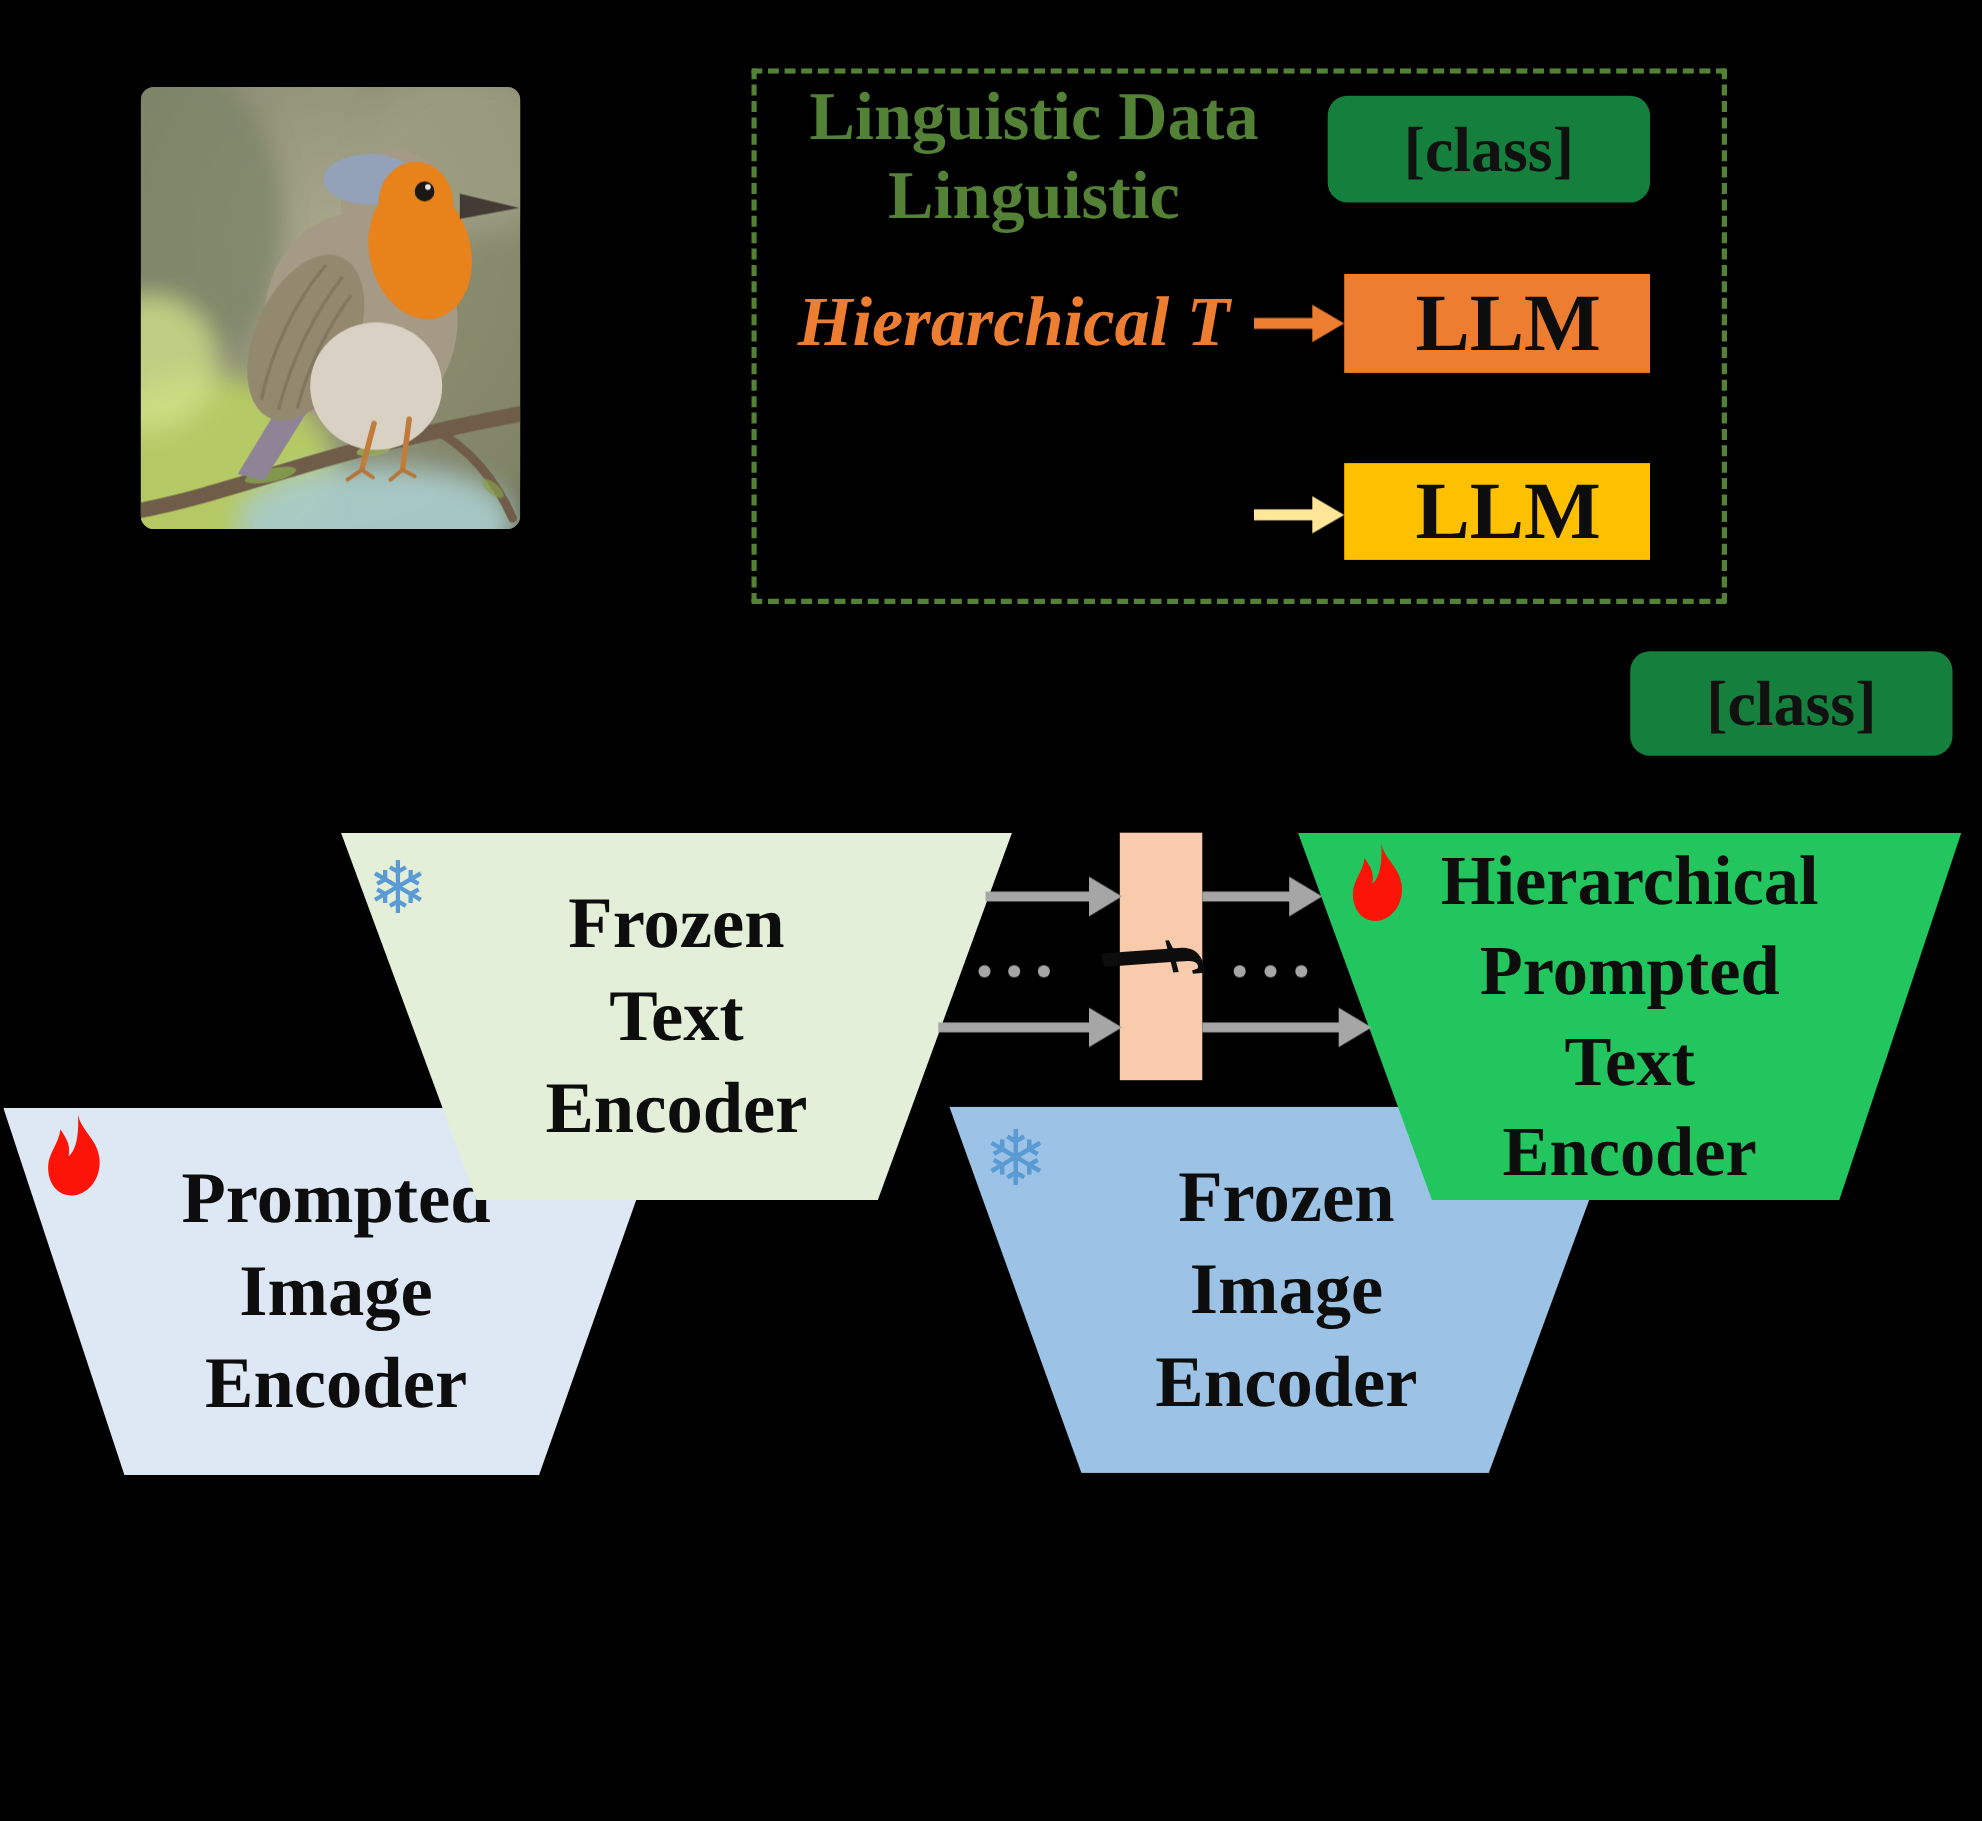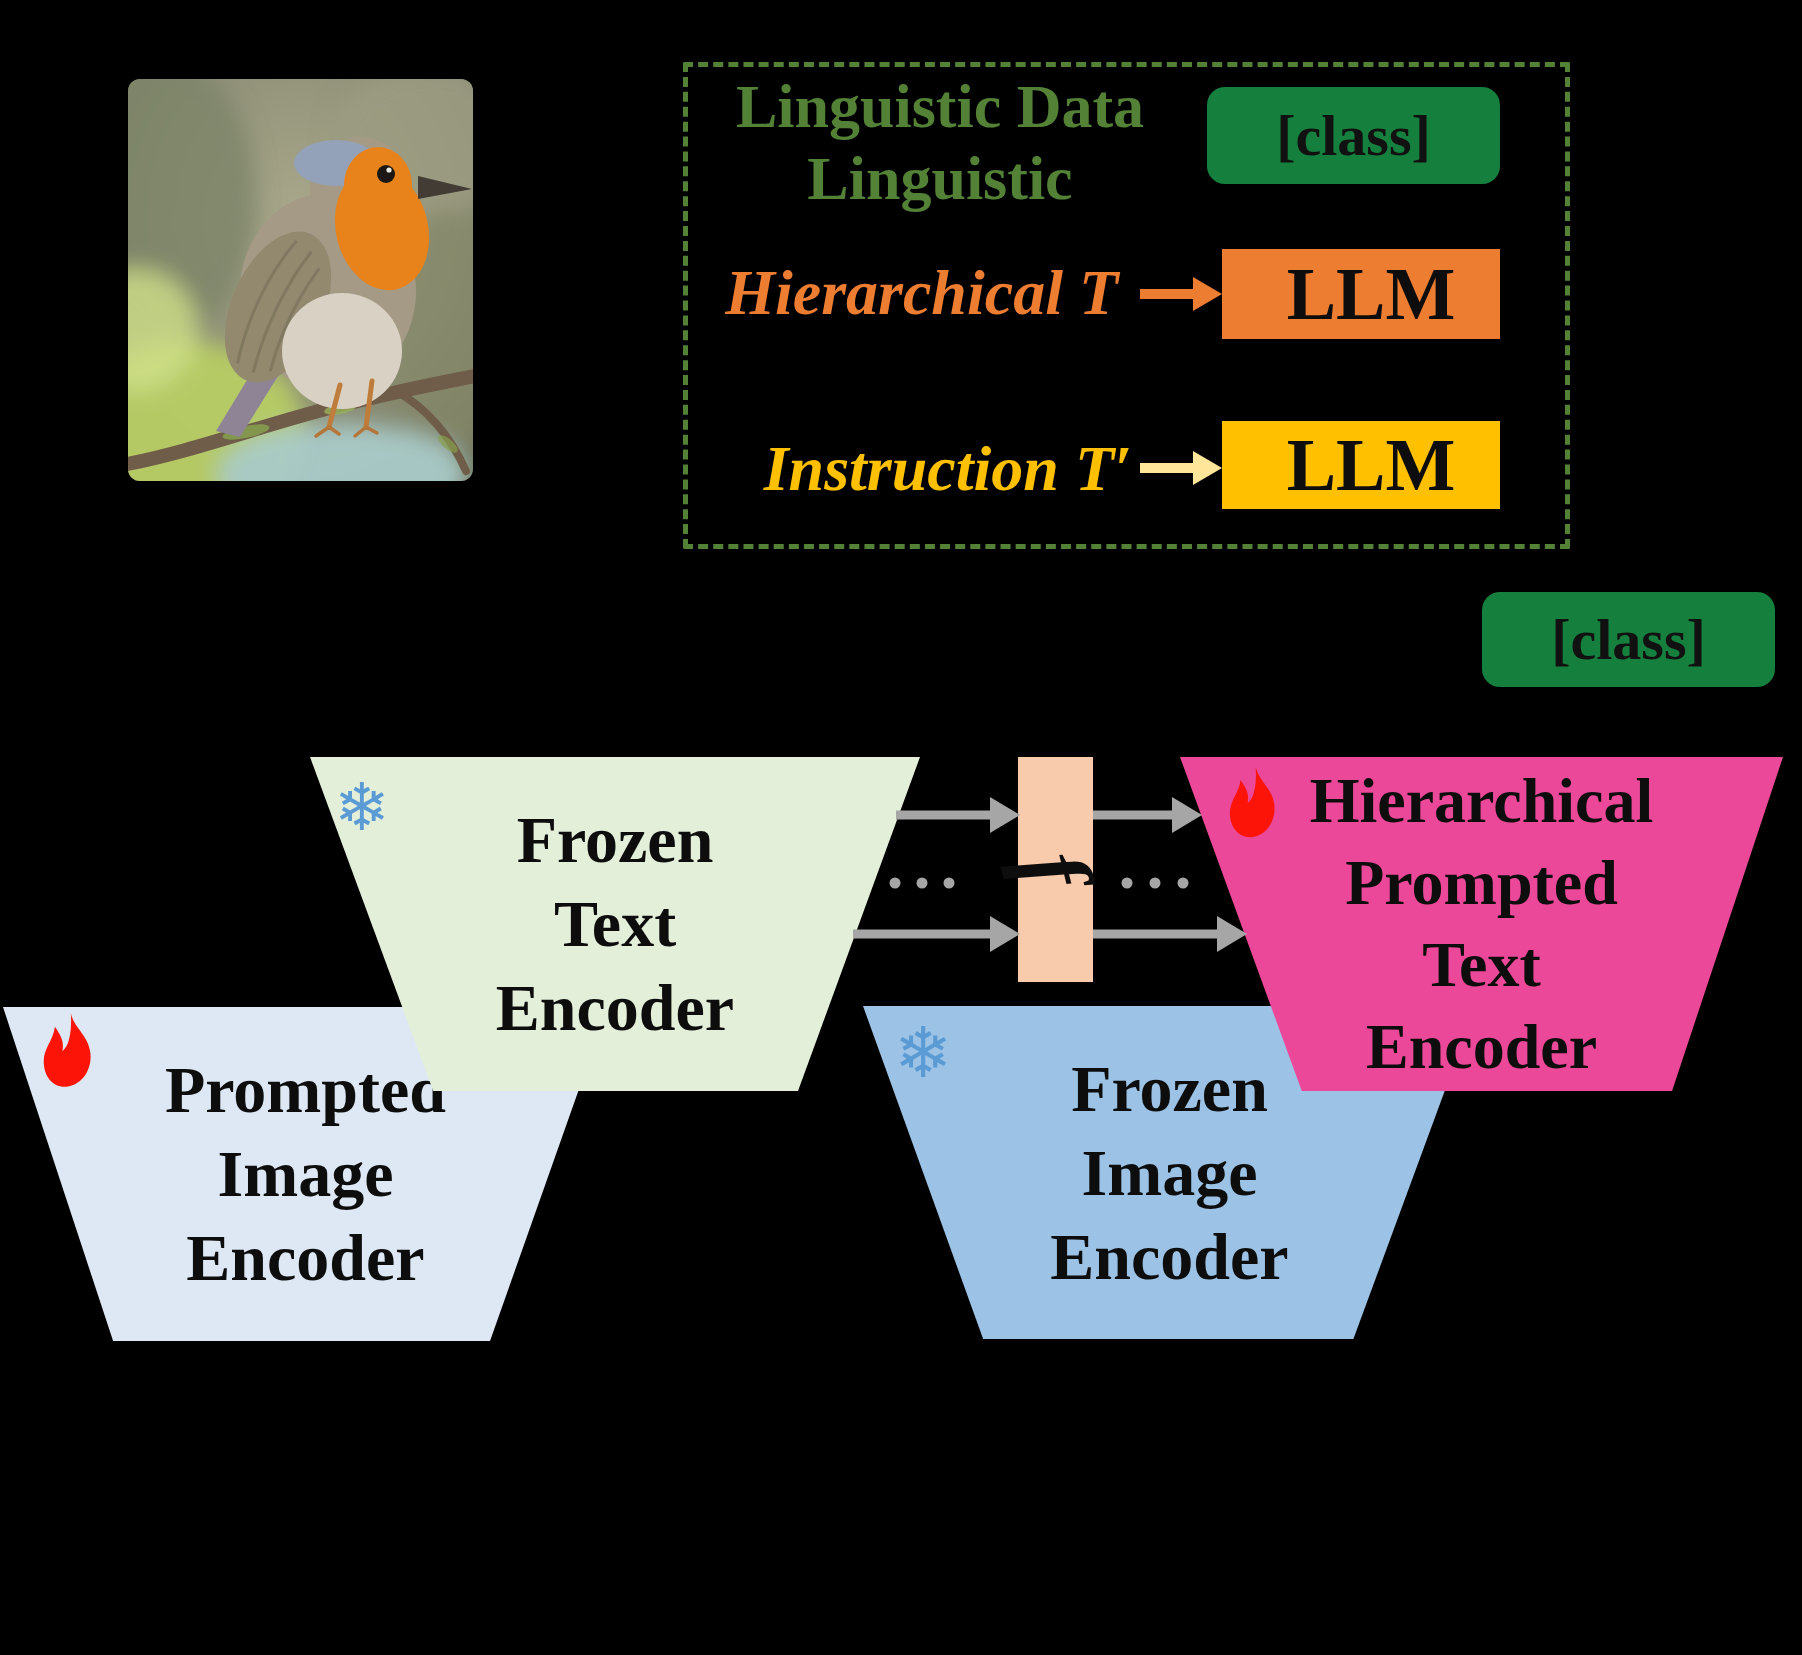--- a/index.html
+++ b/index.html
@@ -29,21 +29,21 @@
 
   
   .trap{display:flex;flex-direction:column;align-items:center;justify-content:center;
         color:#0d0d0d;font-weight:bold;font-size:66px;line-height:84px;text-align:center;}
   .trap-prompted{left:3px;top:963px;width:605px;height:334px;background:#dde8f4;
         clip-path:polygon(0 0,100% 0,80.5% 100%,18.2% 100%);}
   .trap-frozentext{left:310px;top:713px;width:610px;height:334px;background:#e3efd9;
         clip-path:polygon(0 0,100% 0,80% 100%,20.2% 100%);}
   .trap-frozenimg{left:863px;top:962px;width:613px;height:333px;background:#9cc3e5;
         clip-path:polygon(0 0,100% 0,80% 100%,19.6% 100%);}
-  .trap-hier{left:1180px;top:713px;width:603px;height:334px;background:#ec4899;
+  .trap-hier{left:1180px;top:713px;width:603px;height:334px;background:#22c55e;
         clip-path:polygon(0 0,100% 0,81.6% 100%,20.2% 100%);font-size:64px;line-height:82px;}
   .snowflake{position:absolute;color:#5b9bd5;font-family:"DejaVu Sans",sans-serif;font-weight:normal;}
   .sf-text{left:24px;top:18px;font-size:66px;line-height:66px;}
   .sf-img{left:31px;top:12px;font-size:70px;line-height:70px;}
   .flame{position:absolute;}
   .fl-prompted{left:37px;top:4px;}
   .fl-hier{left:46px;top:8px;}
 
   
   .fbox{left:1018px;top:713px;width:75px;height:225px;background:#f8cbad;
@@ -116,21 +116,20 @@
   </div>
   <div class="abs classbadge badge1">
     <span>[class]</span>
   </div>
 
   <div class="abs instr instrT">Hierarchical T</div>
   <div class="abs llm llm1">
     <span>LLM</span>
   </div>
 
-  <div class="abs instr instrTp">Instruction T′</div>
   <div class="abs llm llm2">
     <span>LLM</span>
   </div>
 
   <div class="abs classbadge badge2">
     <span>[class]</span>
   </div>
 
   <div class="abs trap trap-prompted">
     <svg class="flame fl-prompted" width="56" height="84" viewBox="0 0 60 90">

